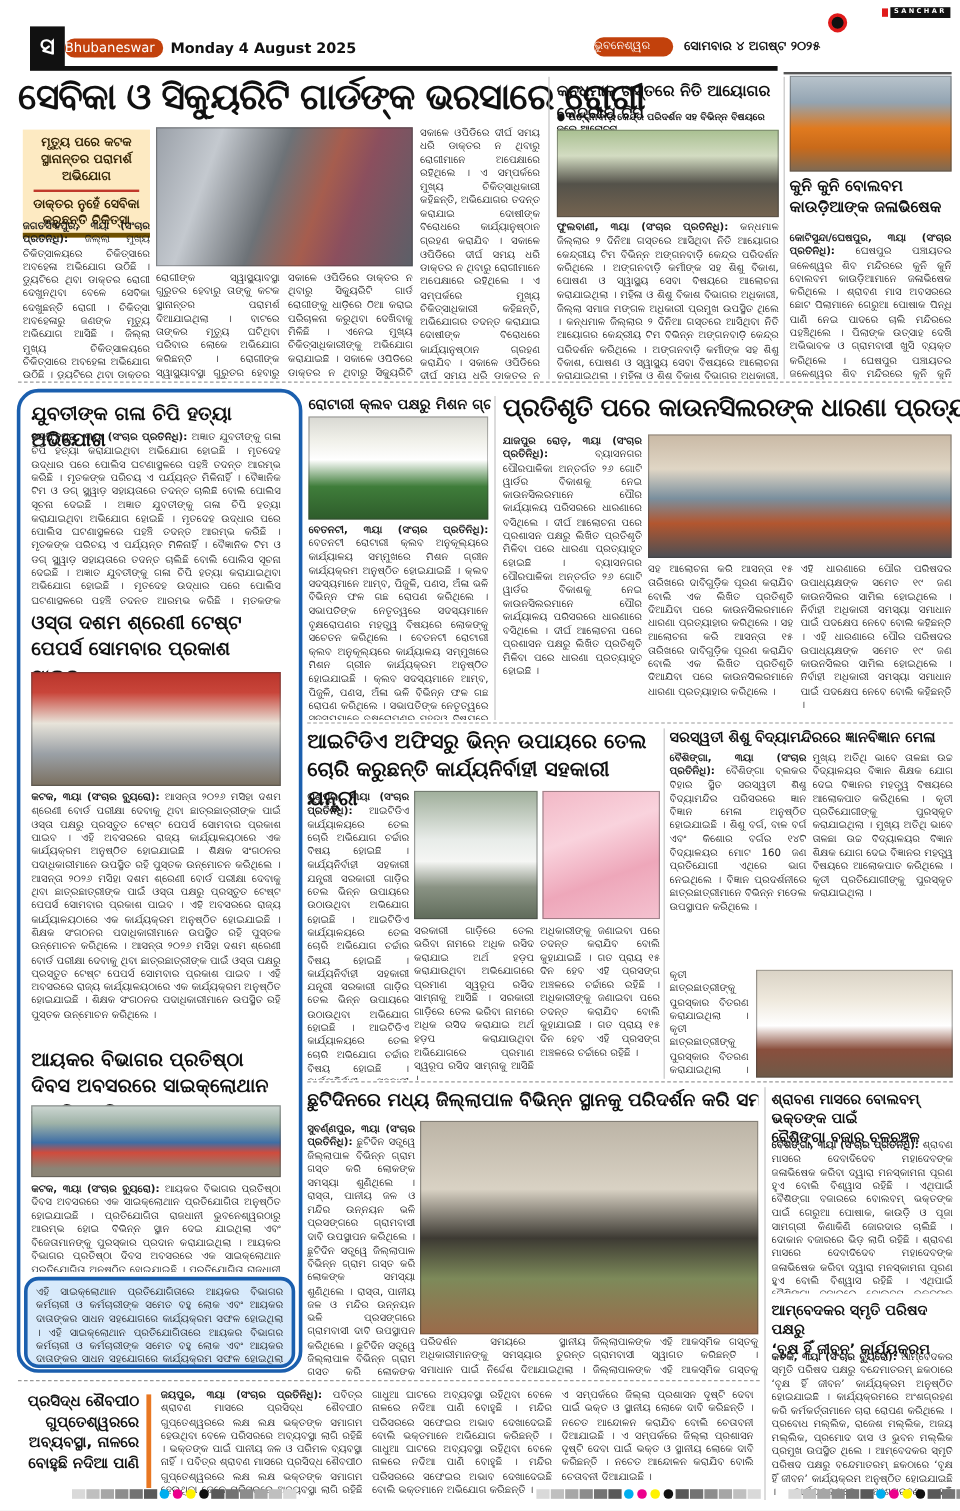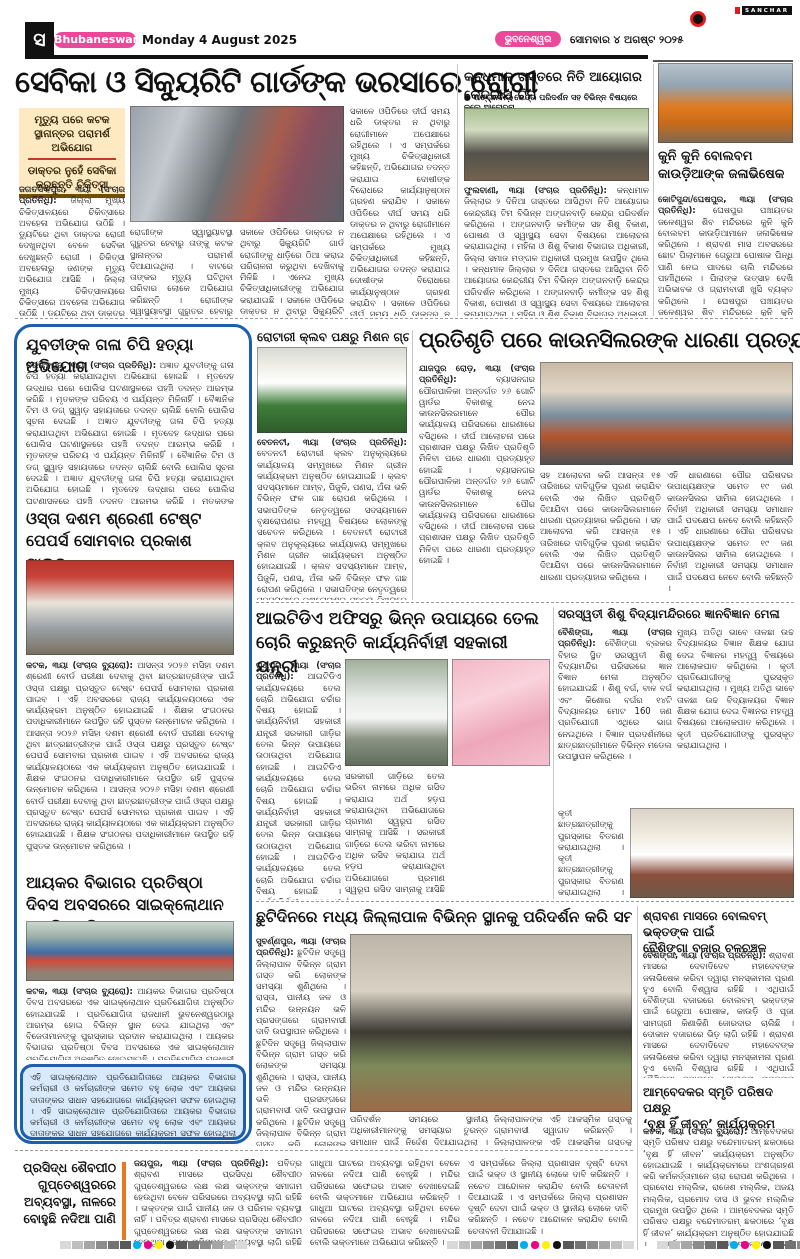--- a/index.html
+++ b/index.html
@@ -1,19 +1,19 @@
 <!DOCTYPE html>
 <html><head>
 <meta charset="utf-8">
 <style>
   html,body{margin:0;padding:0;background:#e9e9e9;}
   #page{position:relative;width:800px;height:1259px;background:#ffffff;overflow:hidden;
         font-family:"DejaVu Sans","Liberation Sans",sans-serif;color:#111;}
   .abs{position:absolute;}
-  .pill{background:#ec4899;color:#fff;border-radius:9px;text-align:center;font-weight:700;}
+  .pill{background:#c2410c;color:#fff;border-radius:9px;text-align:left;font-weight:400;}
   .h-main{font-size:30px;font-weight:800;letter-spacing:-1px;line-height:1.25;white-space:nowrap;}
   .h-xl{font-size:21px;font-weight:800;letter-spacing:-.5px;line-height:1.3;white-space:nowrap;}
   .h-lg{font-size:16px;font-weight:800;line-height:1.4;}
   .h-md{font-size:13px;font-weight:800;line-height:1.35;}
   .h-sm{font-size:12px;font-weight:800;line-height:1.35;}
   .center{text-align:left;}
   .rightal{text-align:right;}
   .body{font-size:8.5px;line-height:1.33;text-align:justify;color:#1c1c1c;overflow:hidden;}
   .byline{font-weight:800;}
   .ph{box-shadow:inset 0 0 0 1px rgba(60,60,60,.45);}
@@ -147,20 +147,21 @@
     <div>ଆଇଟିଡିଏ ଅଫିସରୁ ଭିନ୍ନ ଉପାୟରେ ତେଲ</div>
     <div>ଚୋରି କରୁଛନ୍ତି କାର୍ଯ୍ୟନିର୍ବାହୀ ସହକାରୀ ଯନ୍ତ୍ରୀ</div>
   </div>
   <div class="abs body" style="left:256px;top:660px;width:85px;height:240px;">
     <span class="byline">ଗୁଣୁପୁର, ୩ୟା (ସଂଚାର ପ୍ରତିନିଧି):</span>
     <span>ଆଇଟିଡିଏ କାର୍ଯ୍ୟାଳୟରେ ତେଲ ଚୋରି ଅଭିଯୋଗ ଚର୍ଚ୍ଚାର ବିଷୟ ହୋଇଛି । କାର୍ଯ୍ୟନିର୍ବାହୀ ସହକାରୀ ଯନ୍ତ୍ରୀ ସରକାରୀ ଗାଡ଼ିର ତେଲ ଭିନ୍ନ ଉପାୟରେ ଉଠାଉଥିବା ଅଭିଯୋଗ ହୋଇଛି । ଆଇଟିଡିଏ କାର୍ଯ୍ୟାଳୟରେ ତେଲ ଚୋରି ଅଭିଯୋଗ ଚର୍ଚ୍ଚାର ବିଷୟ ହୋଇଛି । କାର୍ଯ୍ୟନିର୍ବାହୀ ସହକାରୀ ଯନ୍ତ୍ରୀ ସରକାରୀ ଗାଡ଼ିର ତେଲ ଭିନ୍ନ ଉପାୟରେ ଉଠାଉଥିବା ଅଭିଯୋଗ ହୋଇଛି । ଆଇଟିଡିଏ କାର୍ଯ୍ୟାଳୟରେ ତେଲ ଚୋରି ଅଭିଯୋଗ ଚର୍ଚ୍ଚାର ବିଷୟ ହୋଇଛି । କାର୍ଯ୍ୟନିର୍ବାହୀ ସହକାରୀ ଯନ୍ତ୍ରୀ ସରକାରୀ ଗାଡ଼ିର ତେଲ ଭିନ୍ନ ଉପାୟରେ ଉଠାଉଥିବା ଅଭିଯୋଗ ହୋଇଛି ।</span>
   </div>
   <div class="abs ph ph-car" style="left:345px;top:659px;width:103px;height:107px;"></div>
   <div class="abs ph ph-receipts" style="left:452px;top:659px;width:98px;height:107px;"></div>
   <div class="abs body" style="left:345px;top:771px;width:100px;height:129px;">ସରକାରୀ ଗାଡ଼ିରେ ତେଲ ଭରିବା ନାମରେ ଅଧିକ ରସିଦ କରାଯାଇ ଅର୍ଥ ହଡ଼ପ କରାଯାଉଥିବା ଅଭିଯୋଗରେ ପ୍ରମାଣ ସ୍ୱରୂପ ରସିଦ ସାମ୍ନାକୁ ଆସିଛି । ସରକାରୀ ଗାଡ଼ିରେ ତେଲ ଭରିବା ନାମରେ ଅଧିକ ରସିଦ କରାଯାଇ ଅର୍ଥ ହଡ଼ପ କରାଯାଉଥିବା ଅଭିଯୋଗରେ ପ୍ରମାଣ ସ୍ୱରୂପ ରସିଦ ସାମ୍ନାକୁ ଆସିଛି ।</div>
+  <div class="abs body" style="left:450px;top:771px;width:100px;height:129px;">ଅଧିକାରୀଙ୍କୁ ଜଣାଇବା ପରେ ତଦନ୍ତ କରାଯିବ ବୋଲି କୁହାଯାଇଛି । ଗତ ପ୍ରାୟ ୧୫ ଦିନ ହେବ ଏହି ପ୍ରସଙ୍ଗ ଅଞ୍ଚଳରେ ଚର୍ଚ୍ଚାରେ ରହିଛି । ଅଧିକାରୀଙ୍କୁ ଜଣାଇବା ପରେ ତଦନ୍ତ କରାଯିବ ବୋଲି କୁହାଯାଇଛି । ଗତ ପ୍ରାୟ ୧୫ ଦିନ ହେବ ଏହି ପ୍ରସଙ୍ଗ ଅଞ୍ଚଳରେ ଚର୍ଚ୍ଚାରେ ରହିଛି ।</div>
 
   <div class="abs vsep" style="left:553px;top:607px;height:292px;"></div>
 
   <div class="abs h-sm" style="left:558px;top:606px;width:236px;white-space:nowrap;overflow:hidden;">ସରସ୍ୱତୀ ଶିଶୁ ବିଦ୍ୟାମନ୍ଦିରରେ ଜ୍ଞାନବିଜ୍ଞାନ ମେଳା</div>
   <div class="abs body" style="left:558px;top:627px;width:114px;height:178px;">
     <span class="byline">ବୈଶିଙ୍ଗା, ୩ୟା (ସଂଚାର ପ୍ରତିନିଧି):</span>
     <span>ବୈଶିଙ୍ଗା ବ୍ଲକର ବିହାର ସ୍ଥିତ ସରସ୍ୱତୀ ଶିଶୁ ବିଦ୍ୟାମନ୍ଦିର ପରିସରରେ ଜ୍ଞାନ ବିଜ୍ଞାନ ମେଳା ଅନୁଷ୍ଠିତ ହୋଇଯାଇଛି । ଶିଶୁ ବର୍ଗ, ବାଳ ବର୍ଗ ଏବଂ କିଶୋର ବର୍ଗର ୧୪ଟି ବିଦ୍ୟାଳୟର ମୋଟ 160 ଜଣ ପ୍ରତିଯୋଗୀ ଏଥିରେ ଭାଗ ନେଇଥିଲେ । ବିଜ୍ଞାନ ପ୍ରଦର୍ଶନୀରେ ଛାତ୍ରଛାତ୍ରୀମାନେ ବିଭିନ୍ନ ମଡେଲ ଉପସ୍ଥାପନ କରିଥିଲେ ।</span>
   </div>
   <div class="abs body" style="left:677px;top:627px;width:117px;height:178px;">ମୁଖ୍ୟ ଅତିଥି ଭାବେ ତାଳଛା ଉଚ୍ଚ ବିଦ୍ୟାଳୟର ବିଜ୍ଞାନ ଶିକ୍ଷକ ଯୋଗ ଦେଇ ବିଜ୍ଞାନର ମହତ୍ତ୍ୱ ବିଷୟରେ ଆଲୋକପାତ କରିଥିଲେ । କୃତୀ ପ୍ରତିଯୋଗୀଙ୍କୁ ପୁରସ୍କୃତ କରାଯାଇଥିଲା । ମୁଖ୍ୟ ଅତିଥି ଭାବେ ତାଳଛା ଉଚ୍ଚ ବିଦ୍ୟାଳୟର ବିଜ୍ଞାନ ଶିକ୍ଷକ ଯୋଗ ଦେଇ ବିଜ୍ଞାନର ମହତ୍ତ୍ୱ ବିଷୟରେ ଆଲୋକପାତ କରିଥିଲେ । କୃତୀ ପ୍ରତିଯୋଗୀଙ୍କୁ ପୁରସ୍କୃତ କରାଯାଇଥିଲା ।</div>
   <div class="abs body" style="left:558px;top:808px;width:66px;height:90px;">କୃତୀ ଛାତ୍ରଛାତ୍ରୀଙ୍କୁ ପୁରସ୍କାର ବିତରଣ କରାଯାଇଥିଲା । କୃତୀ ଛାତ୍ରଛାତ୍ରୀଙ୍କୁ ପୁରସ୍କାର ବିତରଣ କରାଯାଇଥିଲା । କୃତୀ ଛାତ୍ରଛାତ୍ରୀଙ୍କୁ ପୁରସ୍କାର ବିତରଣ କରାଯାଇଥିଲା ।</div>

